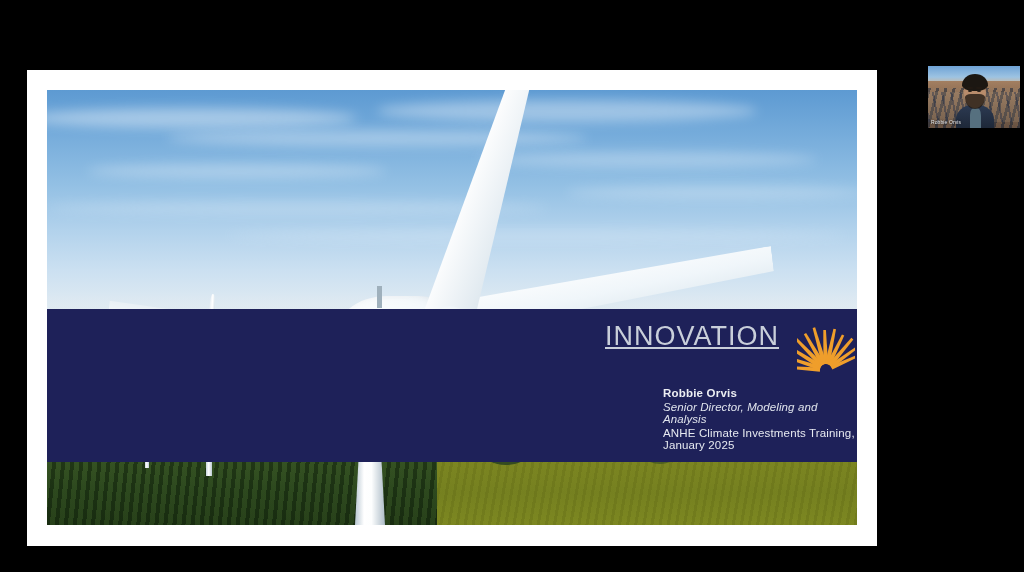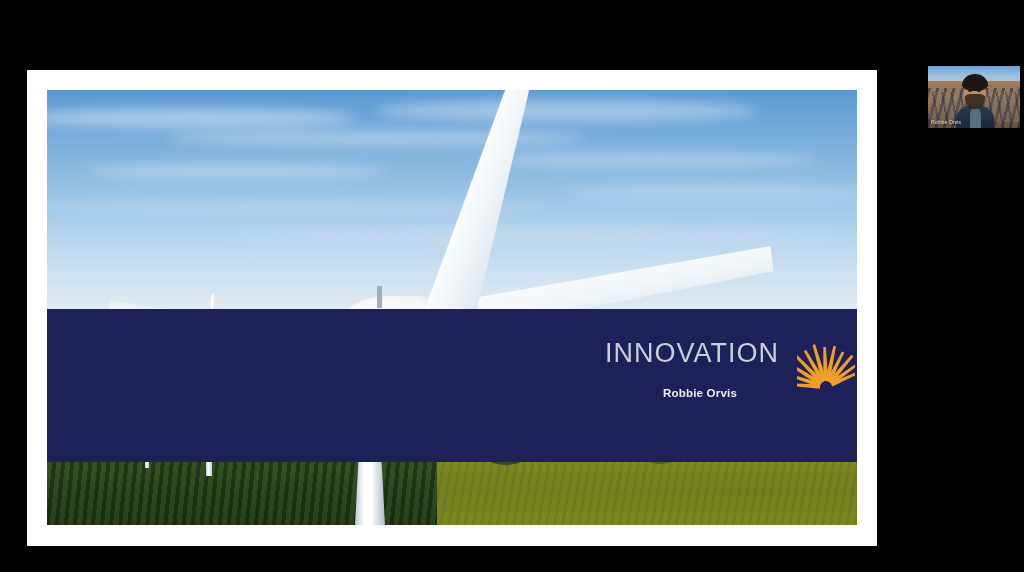--- a/index.html
+++ b/index.html
@@ -312,21 +312,22 @@
     letter-spacing: 2.4px;
     font-weight: 300;
     line-height: 1.0;
   }
   .logo-line2 {
     color: #c9cfda;
     font-size: 27px;
     letter-spacing: 1.0px;
     font-weight: 300;
     line-height: 1.05;
-    margin-top: 18px;
+    margin-top: 1px;
+    text-decoration: underline;
   }
   .logo-sub {
     color: #d6dae2;
     font-size: 9px;
     font-weight: 700;
     letter-spacing: 1.15px;
     margin-top: 3px;
   }
   .sunburst {
     position: absolute;
@@ -630,20 +631,22 @@
                   </g>
                 <g transform="rotate(66)">
                     <path d="M-2.1,-6 L2.1,-6 L1.2,-34 L-1.2,-34 Z"></path>
                   </g>
               </g>
             </svg>
           </div>
         </div>
 
         <div class="speaker-name">Robbie Orvis</div>
+        <div class="speaker-role">Senior Director, Modeling and Analysis</div>
+        <div class="event-line">ANHE Climate Investments Training, January 2025</div>
       </div>
 
     </div>
   </div>
 
   <div class="webcam">
     <div class="wc-sky"></div>
     <div class="wc-ground"></div>
     <div class="wc-panels"></div>
     <div class="wc-panels2"></div>

